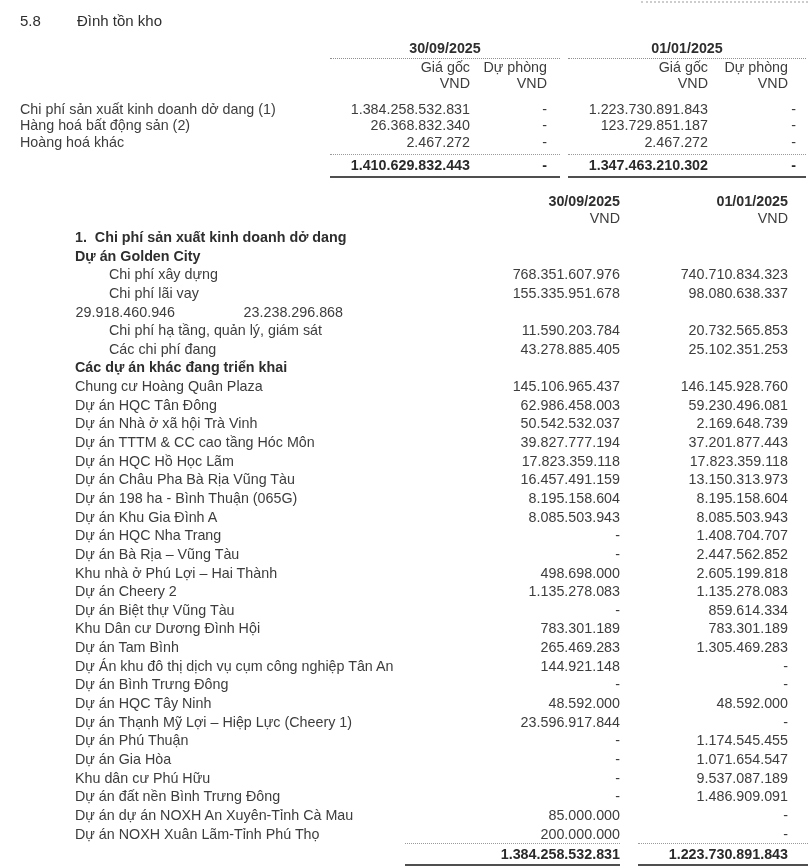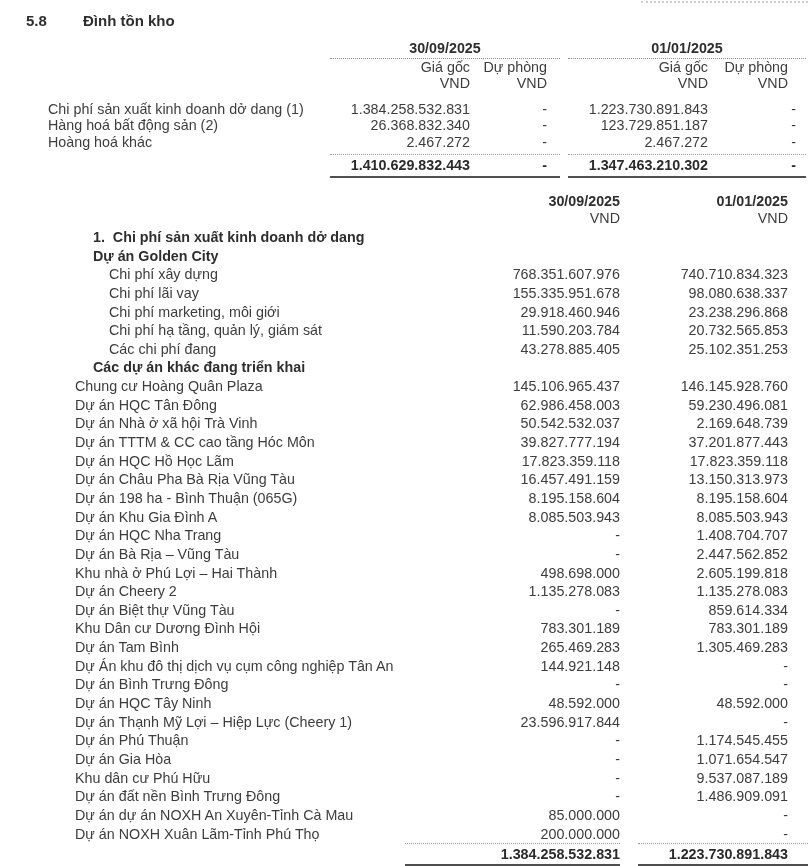--- a/index.html
+++ b/index.html
@@ -1,33 +1,33 @@
 <!DOCTYPE html>
 <html><head>
 <meta charset="utf-8">
 <style>
   html,body { margin:0; padding:0; background:#ffffff; }
   .page {
     position:relative; width:812px; height:866px; background:#ffffff;
     font-family:"Liberation Sans","DejaVu Sans",sans-serif;
     font-size:14.3px; color:#3d3d3d; overflow:hidden;
   }
-  .bold { font-weight:bold; color:#2e2e2e;padding-left:18px; }
+  .bold { font-weight:bold; color:#2e2e2e; }
 
   
   .artifact { position:absolute; top:1px; left:641px; width:167px; border-top:2px dotted #cdcdcd; }
 
   
-  .heading { position:absolute; top:12px; left:26px; display:flex; font-weight:bold; font-size:15px; color:#2e2e2e; }
+  .heading { position:absolute; top:12px; left:20px; display:flex; font-weight:normal; font-size:15px; color:#2e2e2e; }
   .heading .num { width:57px; }
 
   
   .t1 { position:absolute; top:38px; left:0; width:806px; }
   .t1row { display:flex; line-height:16.4px; }
-  .t1-label { width:330px; padding-left:48px; box-sizing:border-box; white-space:pre; }
+  .t1-label { width:330px; padding-left:20px; box-sizing:border-box; white-space:pre; }
   .t1g { display:flex; }
   .t1g1 { width:230px; }
   .t1g2 { width:238px; margin-left:8px; }
   .ca1 { width:140px; text-align:right; }
   .cb1 { width:90px;  text-align:right; padding-right:13px; box-sizing:border-box; }
   .ca2 { width:140px; text-align:right; }
   .cb2 { width:98px;  text-align:right; padding-right:10px; box-sizing:border-box; }
   .cb2.hdr { padding-right:18px; }
   .t1row.dates { line-height:20px; font-weight:bold; color:#2e2e2e; }
   .t1row.dates .t1g { display:block; text-align:center; border-bottom:1px dotted #8f8f8f; }
@@ -179,21 +179,20 @@
     <div class="t2-label sub">Chi phí xây dựng</div>
     <div class="t2-v1">768.351.607.976</div>
     <div class="t2-v2">740.710.834.323</div>
   </div>
         <div class="t2row">
     <div class="t2-label sub">Chi phí lãi vay</div>
     <div class="t2-v1">155.335.951.678</div>
     <div class="t2-v2">98.080.638.337</div>
   </div>
         <div class="t2row">
-    <div class="t2-label sub">Chi phí marketing, môi giới</div>
     <div class="t2-v1">29.918.460.946</div>
     <div class="t2-v2">23.238.296.868</div>
   </div>
         <div class="t2row">
     <div class="t2-label sub">Chi phí hạ tầng, quản lý, giám sát</div>
     <div class="t2-v1">11.590.203.784</div>
     <div class="t2-v2">20.732.565.853</div>
   </div>
         <div class="t2row">
     <div class="t2-label sub">Các chi phí đang</div>

